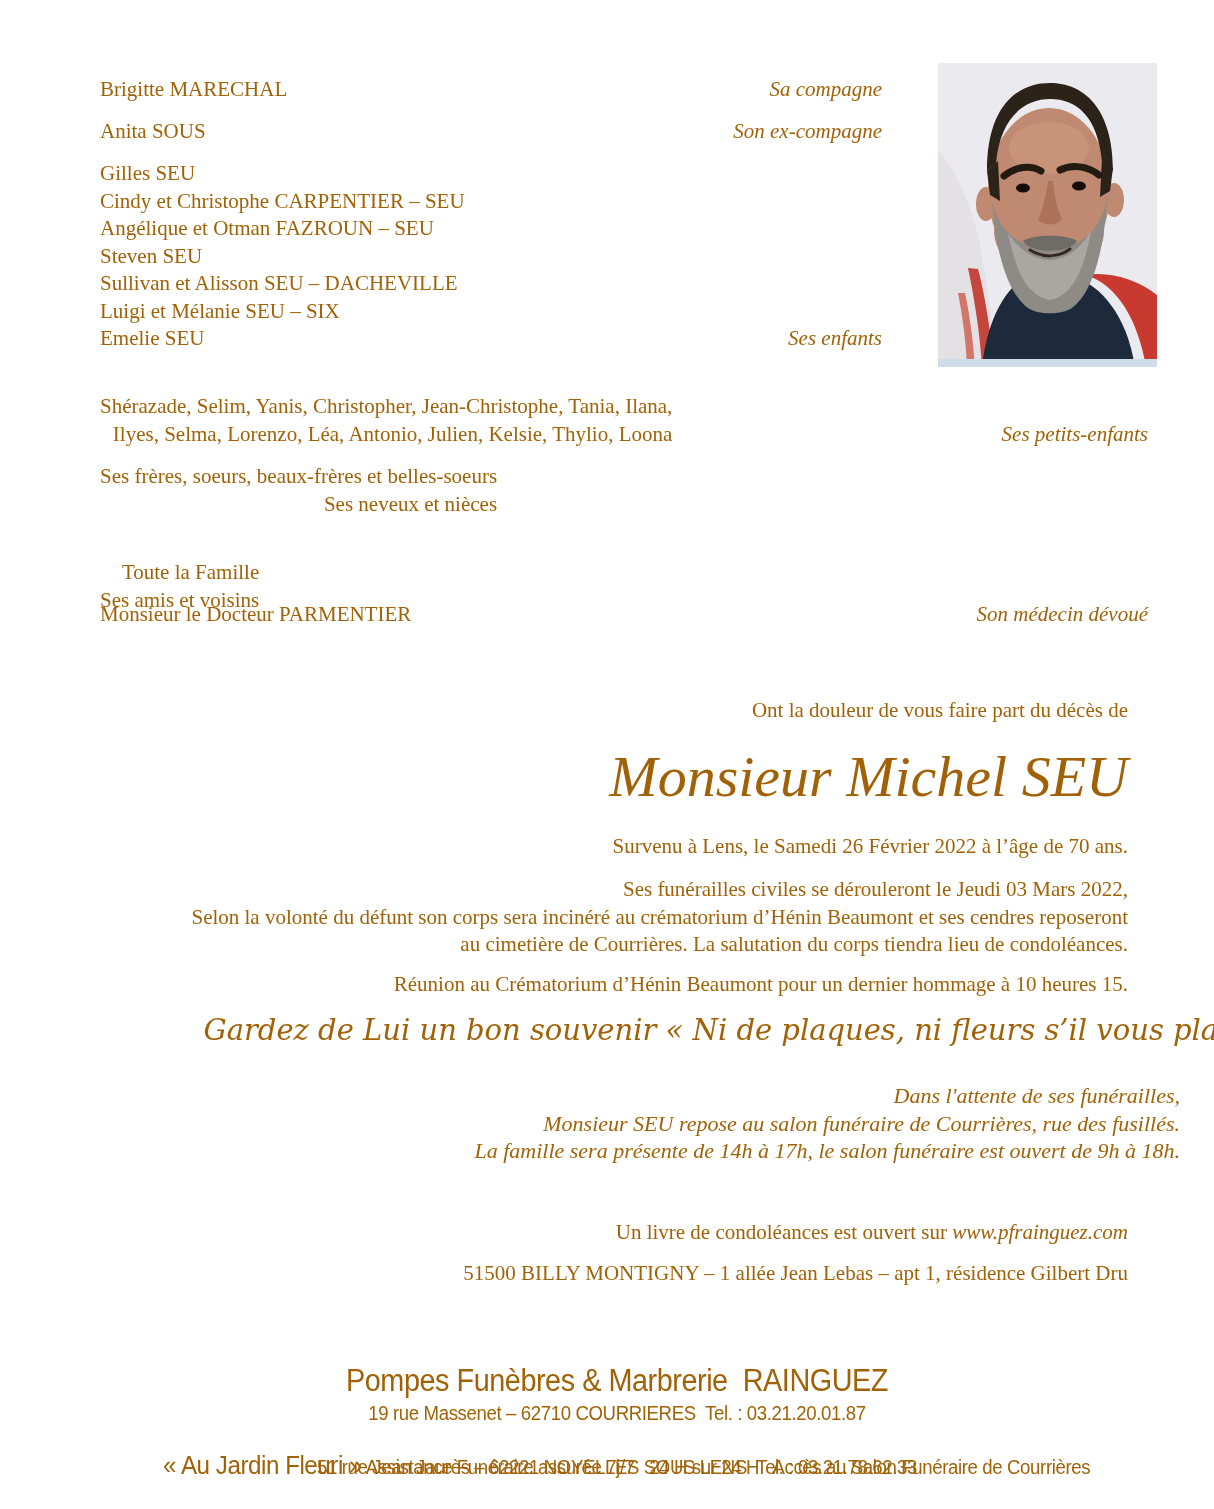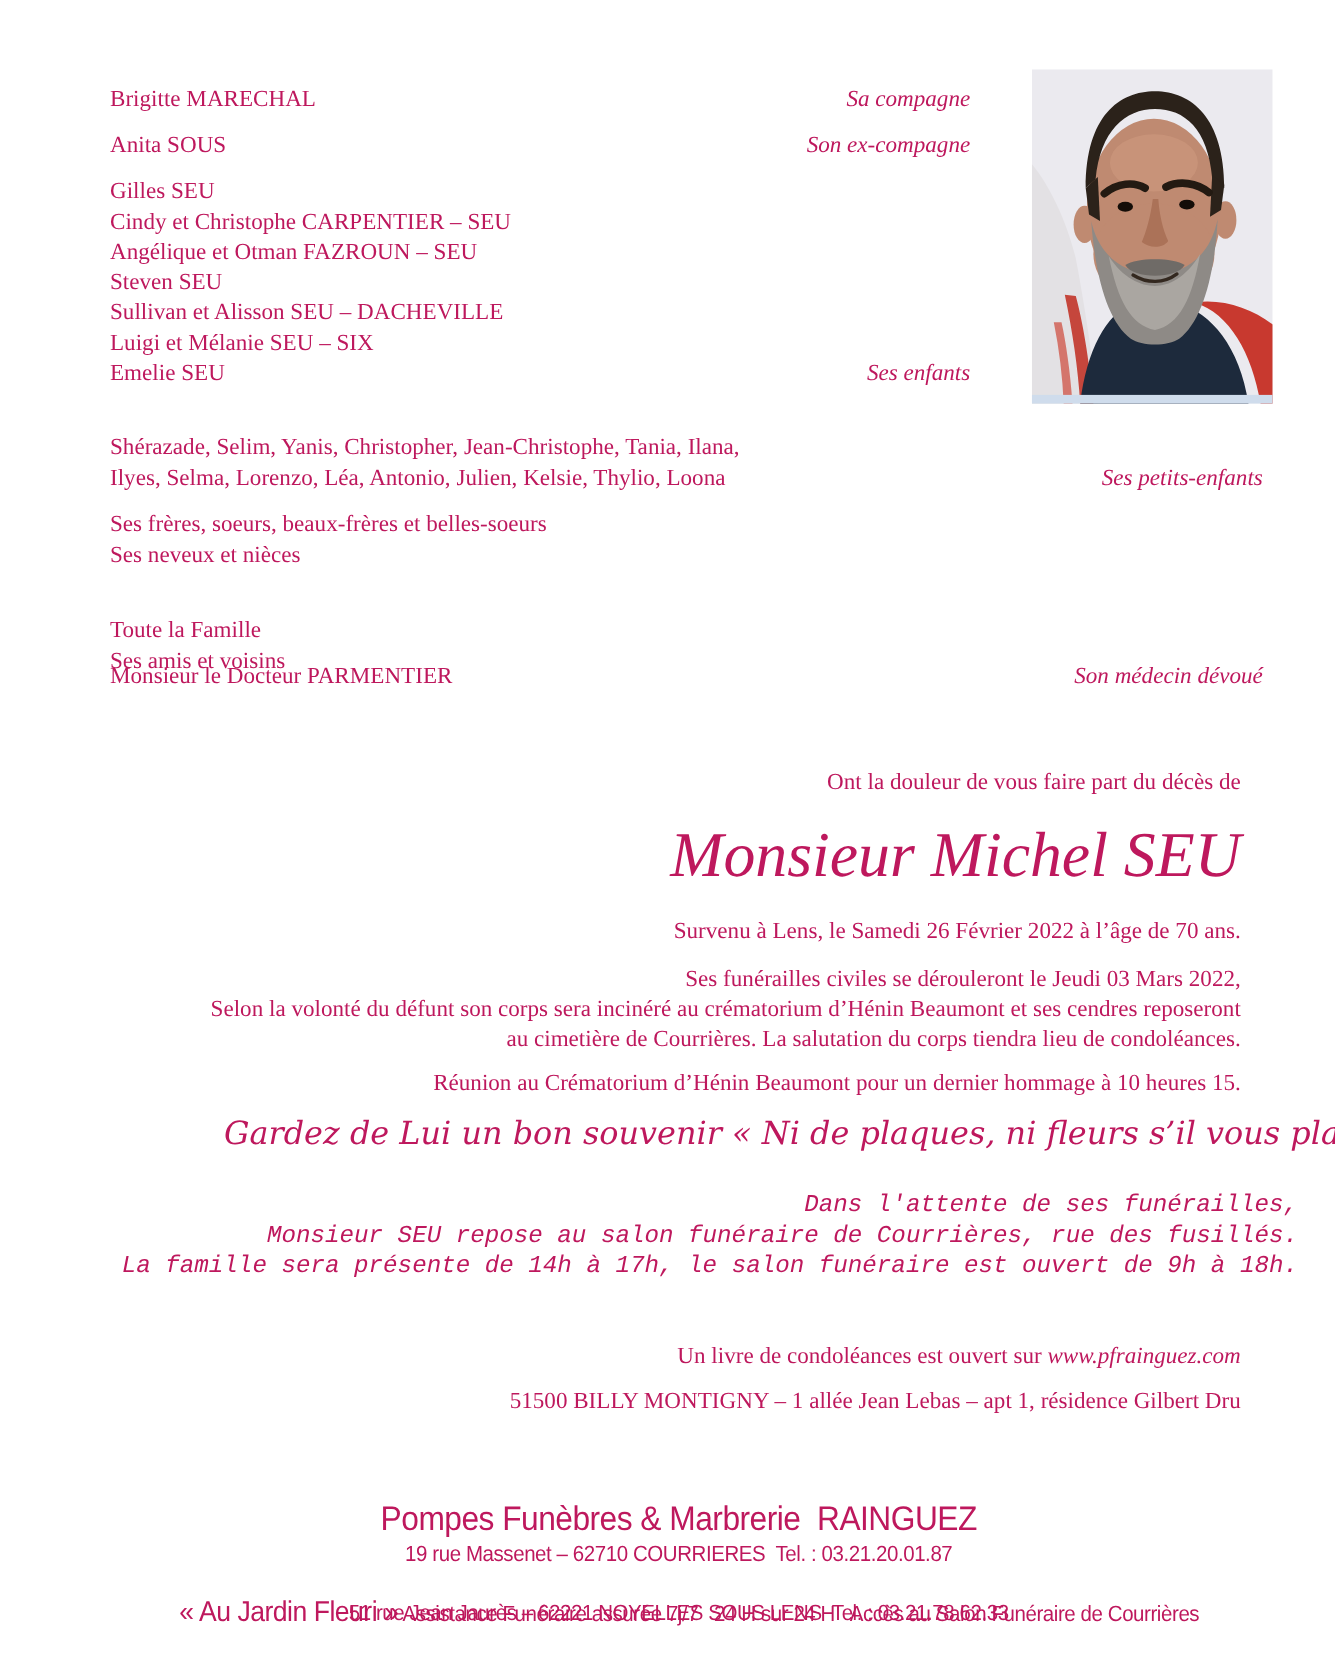--- a/index.html
+++ b/index.html
@@ -1,32 +1,32 @@
 <!DOCTYPE html>
 <html><head>
 <meta charset="utf-8">
 <style>
   html,body{margin:0;padding:0;background:#ffffff;}
   .page{
     position:relative;width:1214px;height:1509px;background:#ffffff;
-    font-family:"Liberation Serif",serif;color:#be185d;overflow:hidden;
+    font-family:"Liberation Serif",serif;color:#a16207;overflow:hidden;
   }
   .row{position:absolute;left:100px;display:flex;justify-content:space-between;font-size:21px;line-height:27.5px;}
   .row.short{width:782px;}
-  .row.wide{width:1048px;}
+  .row.wide{width:1048px;text-align:right;}
   .row .rlabel{font-style:italic;white-space:nowrap;}
   .row.bottom{align-items:flex-end;}
   .namecol div{white-space:nowrap;}
   .center{position:absolute;text-align:right;font-size:21px;line-height:27.5px;}
   .c-main{left:100px;width:1028px;}
   .c-repose{left:100px;width:1080px;}
   .c-motto{left:166px;width:1100px;}
   .title{font-style:italic;font-size:58px;line-height:70px;font-weight:400;}
   .motto{font-family:"DejaVu Serif",serif;font-style:italic;font-size:29px;line-height:36px;}
-  .italicblock{font-style:italic;font-size:22px;line-height:27.5px;font-family:Liberation Mono, monospace;}
+  .italicblock{font-style:italic;font-size:22px;line-height:27.5px;}
   .url{font-style:italic;}
   .footer-line{position:absolute;left:100px;width:1034px;text-align:center;
     font-family:"Liberation Sans",sans-serif;white-space:pre-wrap;
     transform:scaleX(0.93);transform-origin:50% 50%;}
   .f-company{font-size:31px;letter-spacing:-0.5px;}
   .f-addr{font-size:20px;letter-spacing:-0.4px;}
   .f-brand{font-size:26px;letter-spacing:-0.5px;}
   .photo{position:absolute;left:938px;top:63px;width:219px;height:304px;}
 </style>
 </head>

